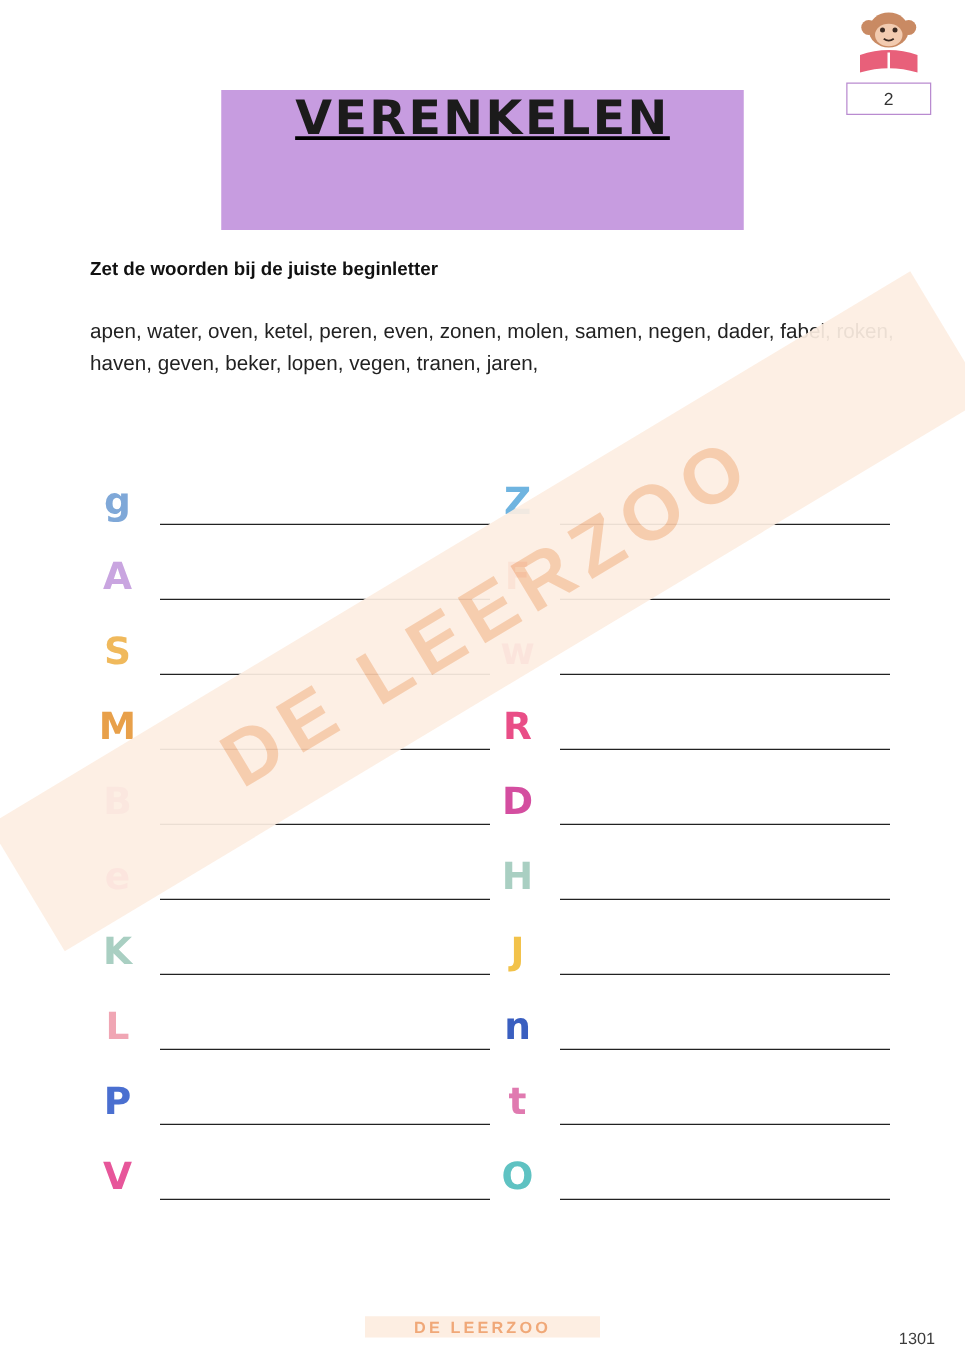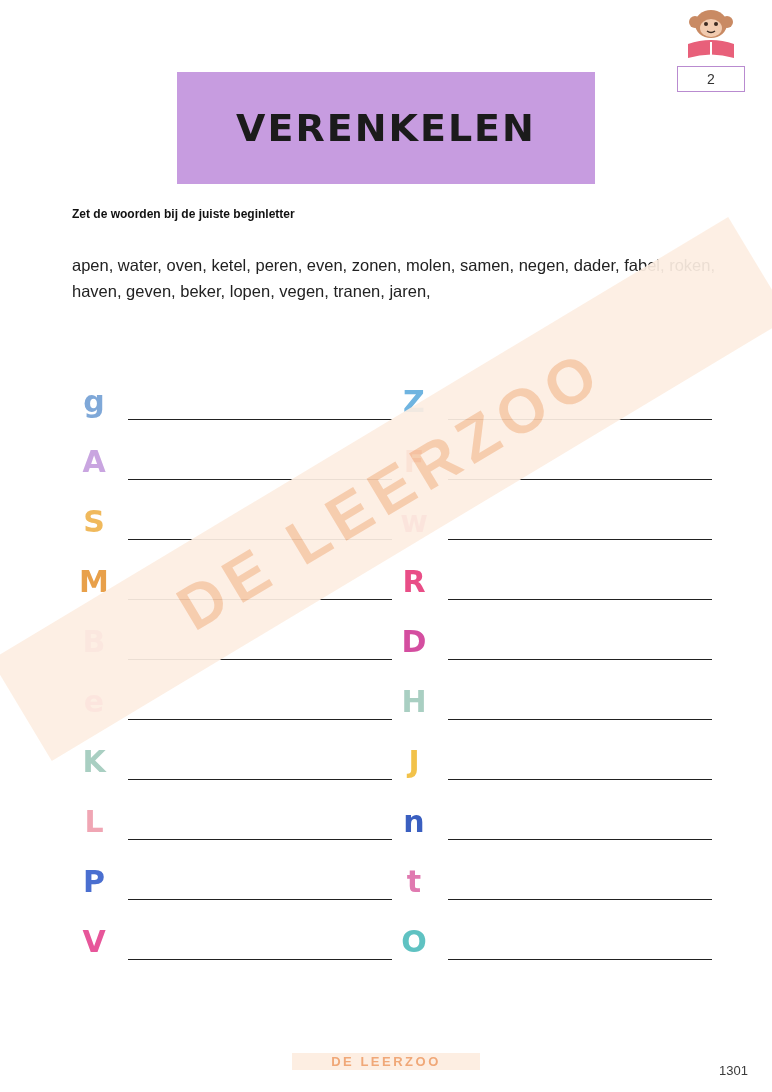--- a/index.html
+++ b/index.html
@@ -44,38 +44,39 @@
 
   
   #title-banner {
     position: absolute;
     left: 177px;
     top: 72px;
     width: 418px;
     height: 112px;
     background: #c79ce0;
     display: flex;
-    align-items: center;
-    justify-content: center;
+    align-items: flex-start;
+    justify-content: center;
+    text-decoration: underline;
   }
   #title-text {
     color: #1b1b1b;
     font-size: 38px;
     letter-spacing: 2px;
     font-weight: bold;
     font-family: "DejaVu Sans", sans-serif;
     text-transform: uppercase;
   }
 
   
   #instruction {
     position: absolute;
     left: 72px;
     top: 207px;
-    font-size: 12px;
+    font-size: 15px;
     font-weight: bold;
     color: #111;
   }
 
   
   #word-bank {
     position: absolute;
     left: 72px;
     top: 252px;
     width: 652px;

